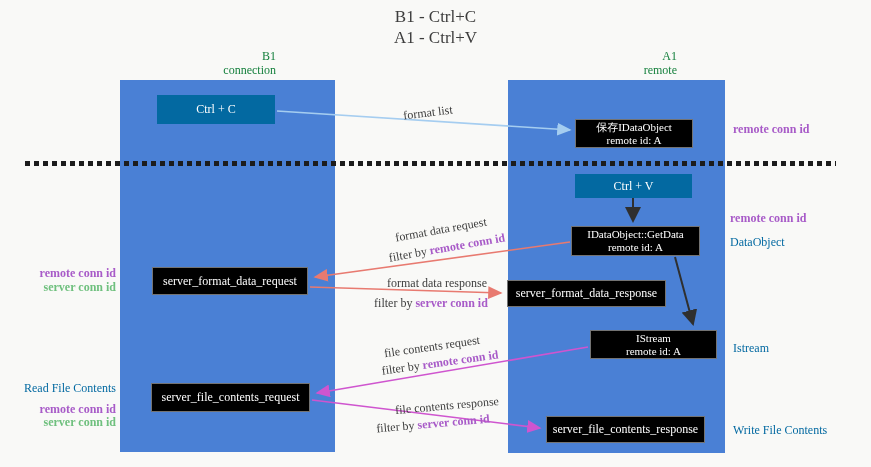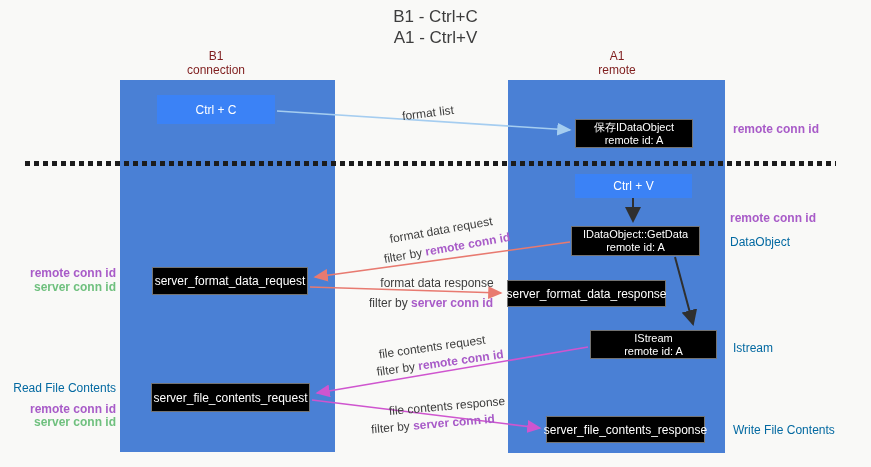--- a/index.html
+++ b/index.html
@@ -1,35 +1,35 @@
 <!DOCTYPE html>
 <html><head>
 <meta charset="utf-8">
 <style>
   html,body{margin:0;padding:0;background:#f9f9f7;}
   .canvas{
     position:relative;width:871px;height:467px;overflow:hidden;
-    background:#f9f9f7;font-family:Liberation Sans, sans-serif;
+    background:#f9f9f7;font-family:Liberation Serif, serif;
   }
   .title{
     position:absolute;top:6px;left:0;width:100%;text-align:center;
     font-size:17px;line-height:21px;color:#3d3d3d;
   }
   .lane-header{
-    position:absolute;width:120px;text-align:center;
-    font-size:12px;line-height:14px;color:#7f1d1d;
+    position:absolute;width:120px;text-align:right;
+    font-size:12px;line-height:14px;color:#15803d;
   }
   .lane{
     position:absolute;background:#4a80d5;
   }
   .node{
     position:absolute;display:flex;flex-direction:column;justify-content:center;
     align-items:center;color:#fff;text-align:center;box-sizing:border-box;
   }
-  .node.green{background:#3b82f6;font-size:12px;}
+  .node.green{background:#0369a1;font-size:12px;}
   .node.orange{background:#000000;border:1px solid rgba(255,255,255,0.45);font-size:12px;}
   .node .l2line{font-size:11px;line-height:13px;}
   .arrows{position:absolute;top:0;left:0;pointer-events:none;}
   .divider{
     position:absolute;top:161px;left:25px;width:811px;height:5px;
     background:repeating-linear-gradient(90deg,#1c1c1c 0 5px,transparent 5px 9px);
   }
   .flow-label{
     position:absolute;white-space:nowrap;font-size:12px;color:#3d3d3d;
     transform:translate(-50%,-50%);

